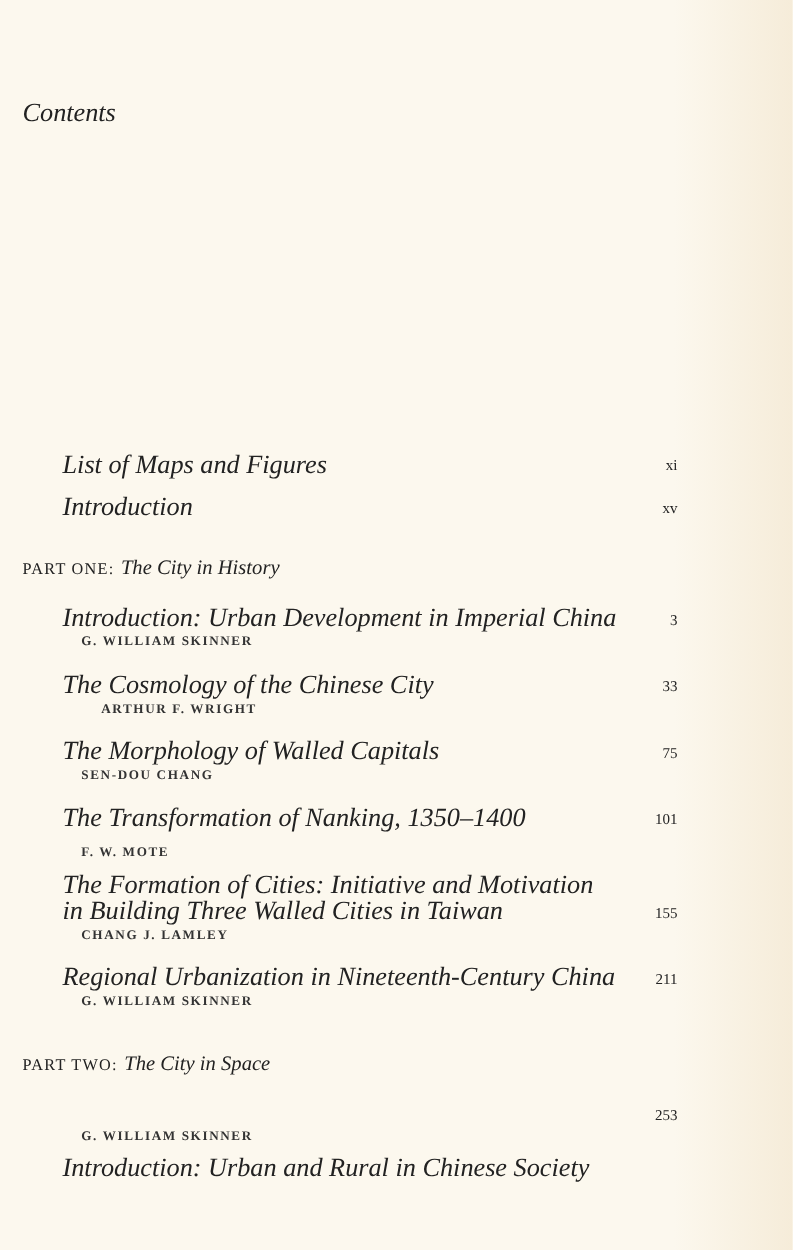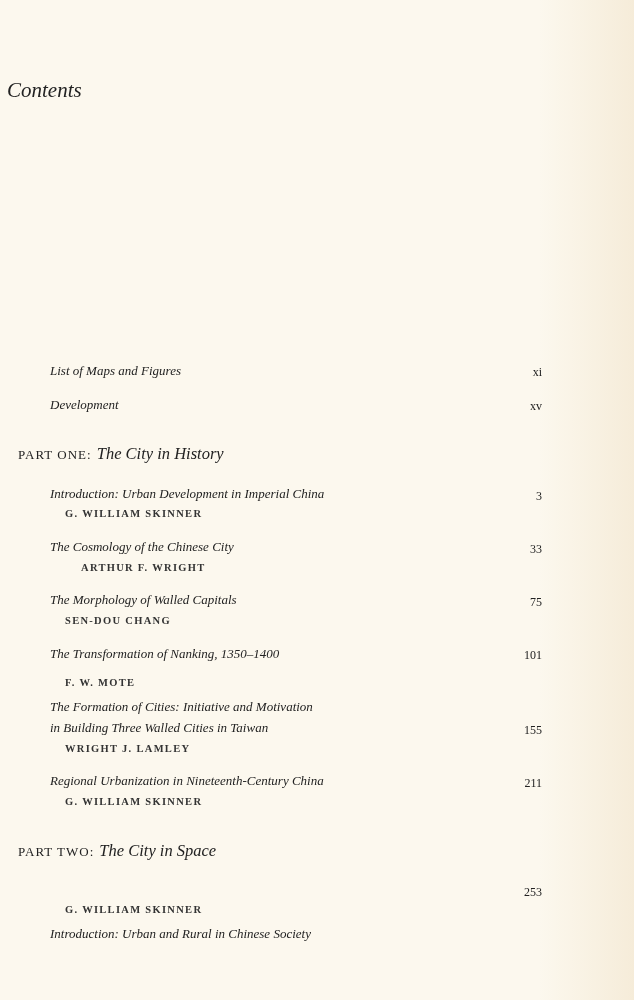--- a/index.html
+++ b/index.html
@@ -17,33 +17,33 @@
     }
     .page {
       position: absolute;
       inset: 0;
       background:
         linear-gradient(90deg, rgba(240,228,205,0) 85%, rgba(240,226,200,0.55) 100%),
         #fcf8ee;
     }
     .title {
       position: absolute;
-      left: 7px;
+      left: 18px;
       top: 78px;
       font-family: "Liberation Serif", "DejaVu Serif", serif;
       font-style: italic;
       font-size: 21px;
       color: #222;
       text-align: right;
     }
     .abs { position: absolute; }
     .entry-title {
       font-family: "Liberation Serif", "DejaVu Serif", serif;
       font-style: italic;
-      font-size: 13px;
+      font-size: 21px;
       color: #222;
       white-space: nowrap;
       line-height: 20px;
     }
     .author {
       font-family: "Liberation Serif", "DejaVu Serif", serif;
       font-size: 10.5px;
       letter-spacing: 1.3px;
       font-weight: bold;
       color: #333;
@@ -81,21 +81,21 @@
 </head>
 <body>
 
 <div class="page">
 
   <div class="title">Contents</div>
 
   <div class="abs entry-title" style="left:50px; top:361px;">List of Maps and Figures</div>
   <div class="abs page-num" style="left:482px; top:362px;">xi</div>
 
-  <div class="abs entry-title" style="left:50px; top:395px;">Development</div>
+  <div class="abs entry-title" style="left:50px; top:395px;">Introduction</div>
   <div class="abs page-num" style="left:482px; top:396px;">xv</div>
 
   <div class="part-row" style="top:444px;">
     <span class="part-label">PART ONE:</span>
     <span class="part-title">The City in History</span>
   </div>
 
   <div class="abs entry-title" style="left:50px; top:484px;">Introduction: Urban Development in Imperial China</div>
   <div class="abs page-num" style="left:482px; top:486px;">3</div>
   <div class="abs author" style="left:65px; top:507px;">G. WILLIAM SKINNER</div>
@@ -108,21 +108,21 @@
   <div class="abs page-num" style="left:482px; top:592px;">75</div>
   <div class="abs author" style="left:65px; top:614px;">SEN-DOU CHANG</div>
 
   <div class="abs entry-title" style="left:50px; top:644px;">The Transformation of Nanking, 1350–1400</div>
   <div class="abs page-num" style="left:482px; top:645px;">101</div>
   <div class="abs author" style="left:65px; top:676px;">F. W. MOTE</div>
 
   <div class="abs entry-title" style="left:50px; top:697px;">The Formation of Cities: Initiative and Motivation</div>
   <div class="abs entry-title" style="left:50px; top:718px;">in Building Three Walled Cities in Taiwan</div>
   <div class="abs page-num" style="left:482px; top:720px;">155</div>
-  <div class="abs author" style="left:65px; top:742px;">WRIGHT J. LAMLEY</div>
+  <div class="abs author" style="left:65px; top:742px;">CHANG J. LAMLEY</div>
 
   <div class="abs entry-title" style="left:50px; top:771px;">Regional Urbanization in Nineteenth-Century China</div>
   <div class="abs page-num" style="left:482px; top:773px;">211</div>
   <div class="abs author" style="left:65px; top:795px;">G. WILLIAM SKINNER</div>
 
   <div class="part-row" style="top:841px;">
     <span class="part-label">PART TWO:</span>
     <span class="part-title">The City in Space</span>
   </div>
 

